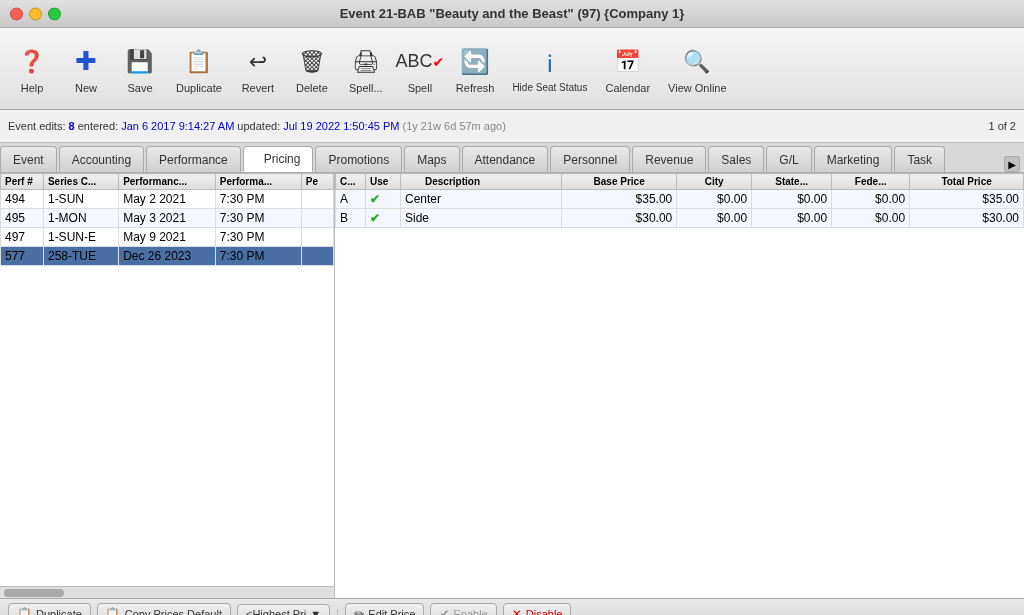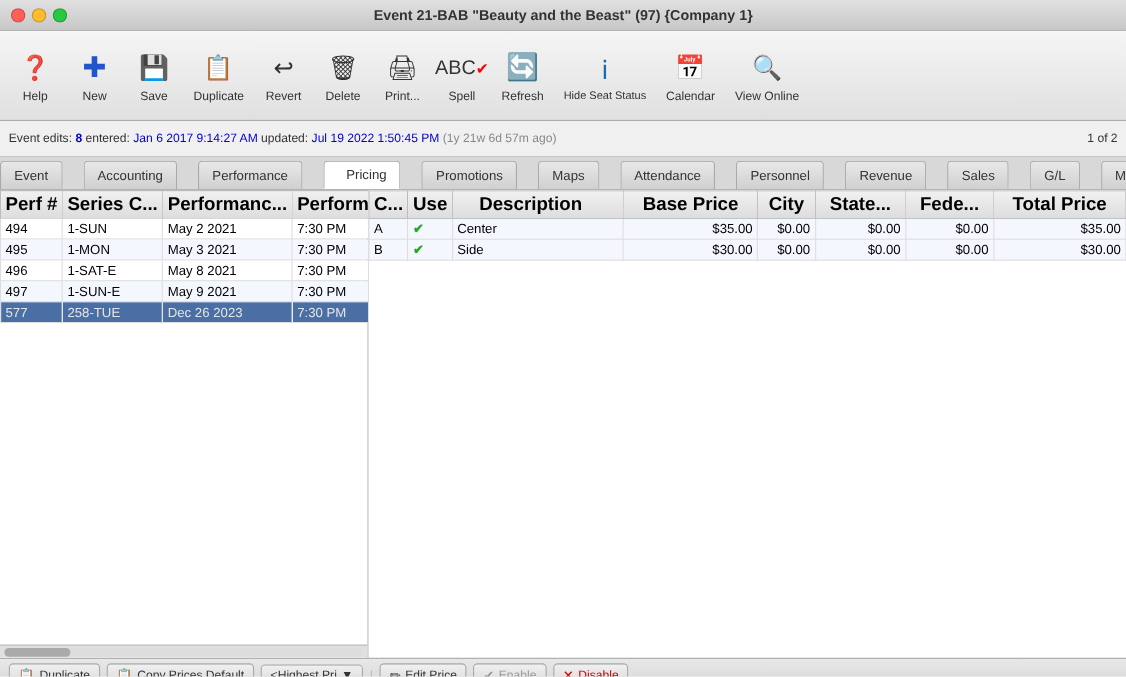--- a/index.html
+++ b/index.html
@@ -19,38 +19,38 @@
     .toolbar-btn { display: flex; flex-direction: column; align-items: center; justify-content: center; padding: 4px 8px; cursor: pointer; border: none; background: transparent; font-size: 11px; color: #333; min-width: 46px; height: 70px; border-radius: 4px; }
     .tb-icon { width: 36px; height: 36px; display: flex; align-items: center; justify-content: center; font-size: 22px; margin-bottom: 2px; }
 
     
     #status-bar { background: #f0f0f0; border-bottom: 1px solid #bbb; padding: 16px 8px; font-size: 11px; color: #333; display: flex; justify-content: space-between; align-items: center; height: 20px; }
     .status-highlight { color: #0000cc; font-weight: bold; }
     .status-date { color: #0000cc; }
     .status-ago { color: #888; }
 
     
-    #tabs { background: #d8d8d8; border-bottom: 1px solid #aaa; display: flex; align-items: flex-end; padding-top: 4px; height: 30px; overflow: hidden; gap: 17px; }
+    #tabs { background: #d8d8d8; border-bottom: 1px solid #aaa; display: flex; align-items: flex-end; padding-top: 4px; height: 30px; overflow: hidden; }
     .tab { padding: 4px 12px; cursor: pointer; border: 1px solid #aaa; border-bottom: none; border-radius: 4px 4px 0 0; background: linear-gradient(to bottom, #e8e8e8, #d0d0d0); margin-right: 2px; font-size: 12px; color: #333; white-space: nowrap; height: 26px; display: flex; align-items: center; }
     .tab.active { background: white; border-bottom: 1px solid white; z-index: 1; font-weight: 500; padding-left: 20px; }
     #tab-scroll-right { margin-left: auto; display: flex; align-items: center; padding: 0 4px; }
     .tab-arrow { width: 16px; height: 16px; background: #c0c0c0; border: 1px solid #aaa; border-radius: 2px; cursor: pointer; display: flex; align-items: center; justify-content: center; font-size: 10px; }
 
     
     #main { display: flex; height: calc(615px - 28px - 82px - 20px - 30px - 30px); background: white; }
 
     
     #left-panel { width: 335px; border-right: 1px solid #bbb; display: flex; flex-direction: column; overflow: hidden; }
     #left-table { flex: 1; overflow: auto; }
     table { width: 100%; border-collapse: collapse; font-size: 12px; }
-    th { background: linear-gradient(to bottom, #f0f0f0, #ddd); border: 1px solid #bbb; padding: 2px 4px; text-align: left; font-size: 17px; font-weight: bold; white-space: nowrap; position: sticky; top: 0; z-index: 1; }
+    th { background: linear-gradient(to bottom, #f0f0f0, #ddd); border: 1px solid #bbb; padding: 2px 4px; text-align: left; font-size: 10px; font-weight: bold; white-space: nowrap; position: sticky; top: 0; z-index: 1; }
     td { border: 1px solid #ddd; padding: 2px 4px; white-space: nowrap; overflow: hidden; text-overflow: ellipsis; }
     tr:nth-child(even) { background: #f5f7ff; }
     tr:nth-child(odd) { background: white; }
-    tr.selected { background: #4a6fa5 !important; color: #e5e5e5; }
+    tr.selected { background: #4a6fa5 !important; color: #000000; }
 
     
     #right-panel { flex: 1; display: flex; flex-direction: column; overflow: hidden; }
     #right-table { flex: 1; overflow: auto; }
     .checkmark { color: #22aa22; font-weight: bold; }
     .right-table th { text-align: center; }
     .right-table td { text-align: right; }
     .right-table td:nth-child(1), .right-table td:nth-child(2), .right-table td:nth-child(3) { text-align: left; }
     .right-table th:nth-child(1), .right-table th:nth-child(2), .right-table th:nth-child(3) { text-align: left; }
 
@@ -106,21 +106,21 @@
   <div class="toolbar-btn">
     <div class="tb-icon">↩</div>
     <span>Revert</span>
   </div>
   <div class="toolbar-btn">
     <div class="tb-icon">🗑</div>
     <span>Delete</span>
   </div>
   <div class="toolbar-btn">
     <div class="tb-icon">🖨</div>
-    <span>Print...</span>
+    <span>Spell...</span>
   </div>
   <div class="toolbar-btn">
     <div class="tb-icon" style="font-size:18px;">ABC<br><span style="font-size:14px; color:red;">✔</span></div>
     <span>Spell</span>
   </div>
   <div class="toolbar-btn">
     <div class="tb-icon" style="color: #22aa22; font-size:24px;">🔄</div>
     <span>Refresh</span>
   </div>
   <div class="toolbar-btn">
@@ -206,27 +206,20 @@
       <td>494</td>
       <td>1-SUN</td>
       <td>May 2 2021</td>
       <td>7:30 PM</td>
       <td></td>
     </tr>
             <tr>
       <td>495</td>
       <td>1-MON</td>
       <td>May 3 2021</td>
-      <td>7:30 PM</td>
-      <td></td>
-    </tr>
-            <tr>
-      <td>496</td>
-      <td>1-SAT-E</td>
-      <td>May 8 2021</td>
       <td>7:30 PM</td>
       <td></td>
     </tr>
             <tr>
       <td>497</td>
       <td>1-SUN-E</td>
       <td>May 9 2021</td>
       <td>7:30 PM</td>
       <td></td>
     </tr>

